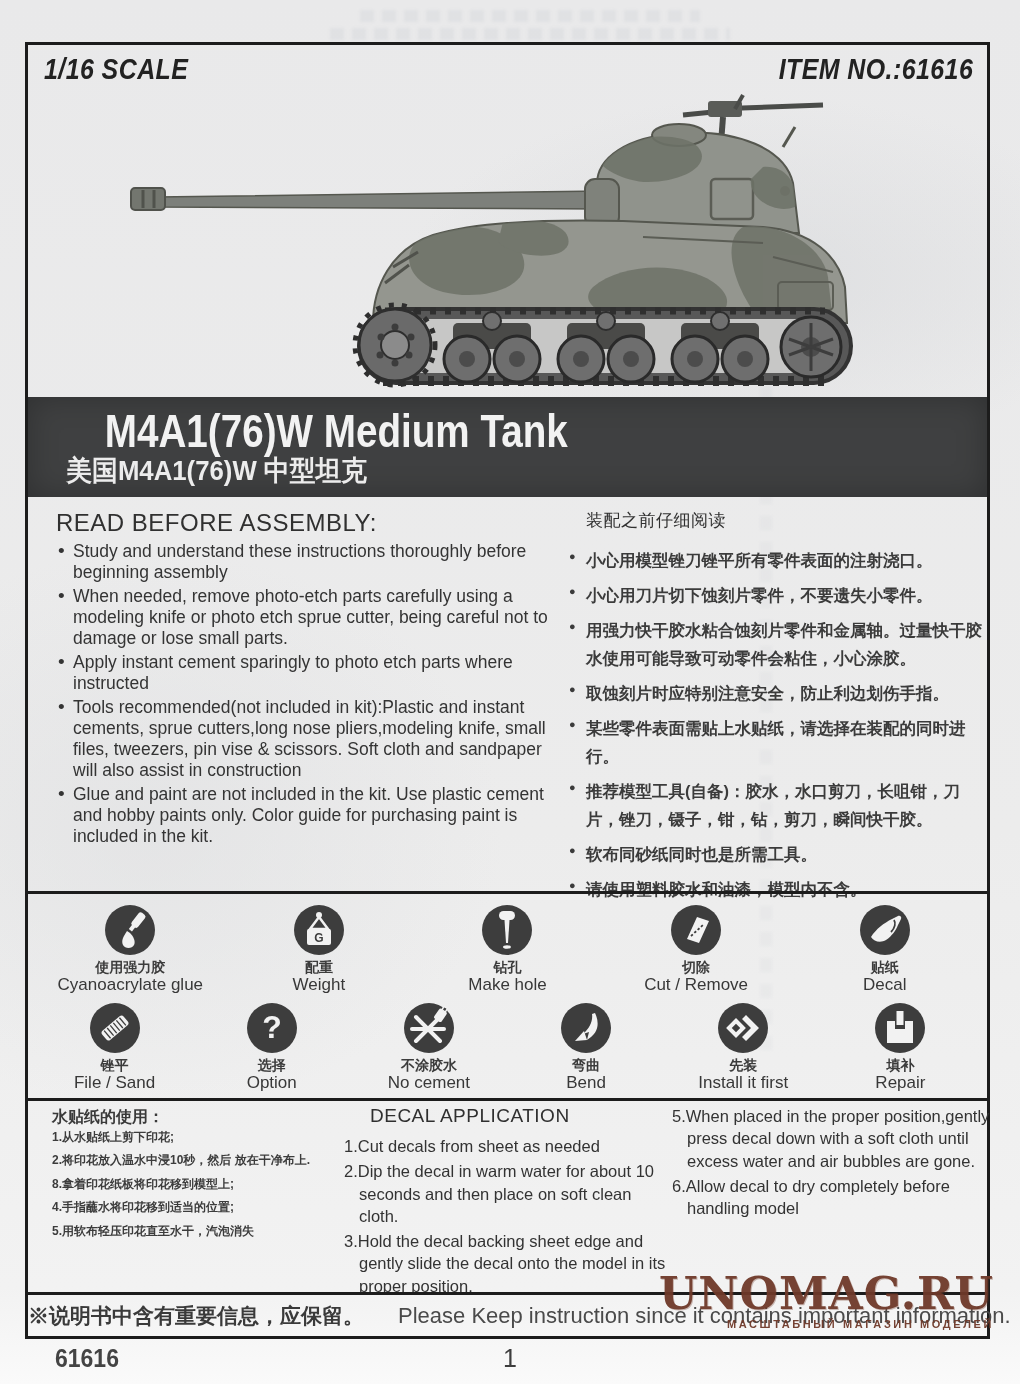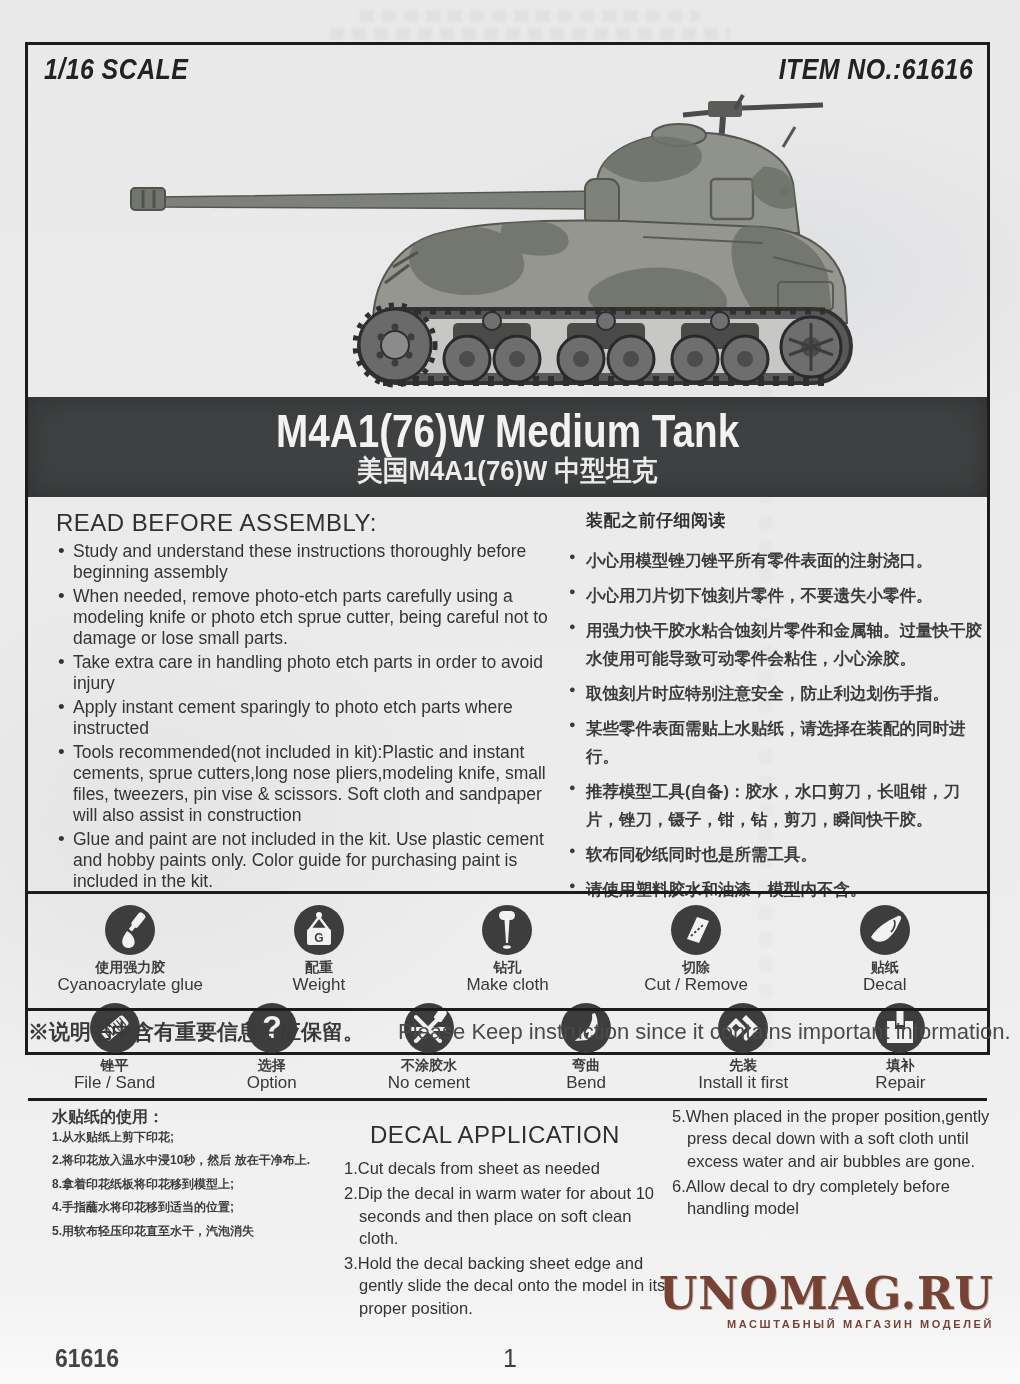--- a/index.html
+++ b/index.html
@@ -12,46 +12,46 @@
     font-family:"Liberation Sans", sans-serif;color:#3a3a3a;
   }
   
   .bleed{position:absolute;filter:blur(1.5px);opacity:.5;pointer-events:none;
     background:repeating-linear-gradient(90deg, rgba(130,142,158,.18) 0 14px, transparent 14px 22px);}
   .bleed.b1{left:360px;top:10px;width:340px;height:12px;}
   .bleed.b2{left:330px;top:28px;width:400px;height:12px;}
   .bleed.b3{left:760px;top:150px;width:12px;height:900px;
     background:repeating-linear-gradient(0deg, rgba(130,142,158,.10) 0 14px, transparent 14px 26px);}
 
-  .border-box{position:absolute;left:25px;top:42px;width:965px;height:1013px;
+  .border-box{position:absolute;left:25px;top:42px;width:965px;height:1297px;
     border:3px solid #1c1c1c;box-sizing:border-box;}
 
   .hdr-left{position:absolute;left:16px;top:8px;font-size:29px;font-weight:bold;font-style:italic;
     letter-spacing:.5px;color:#222;transform:scaleX(.86);transform-origin:left;}
   .hdr-right{position:absolute;right:14px;top:8px;font-size:29px;font-weight:bold;font-style:italic;
     letter-spacing:.5px;color:#222;transform:scaleX(.86);transform-origin:right;}
 
   .tank-wrap{position:absolute;left:50%;top:42px;transform:translateX(-50%);width:770px;height:305px;}
 
   .banner{position:absolute;left:0;right:0;top:352px;height:100px;background:#3f4041;
-    display:flex;flex-direction:column;align-items:center;justify-content:center;gap:2px;
+    display:flex;flex-direction:column;justify-content:center;gap:2px;
     box-shadow:inset 0 0 30px rgba(0,0,0,.25);}
   .banner-title{color:#f2f2f2;font-size:46px;font-weight:bold;letter-spacing:0px;
     transform:scaleX(.84);white-space:nowrap;line-height:1;}
   .banner-sub{color:#ececec;font-size:28px;font-weight:bold;transform:scaleX(.92);
     white-space:nowrap;line-height:1.1;}
 
   .asm-left{position:absolute;left:28px;top:464px;width:508px;}
   .asm-heading{font-size:24px;letter-spacing:.5px;color:#303030;margin-bottom:4px;}
   .asm-left ul{margin:0;padding-left:17px;list-style:none;}
   .asm-left li{position:relative;font-size:17.5px;line-height:1.2;margin-bottom:3px;color:#343434;}
   .asm-left li::before{content:"\2022";position:absolute;left:-15px;top:-1px;font-size:19px;}
 
   .asm-right{position:absolute;left:540px;top:464px;width:420px;}
-  .asm-right .asm-heading{font-weight:bold;font-size:17px;margin-bottom:14px;padding-left:18px;}
+  .asm-right .asm-heading{font-weight:normal;font-size:17px;margin-bottom:14px;padding-left:18px;}
   .asm-right ul{margin:0;padding-left:18px;list-style:none;}
   .asm-right li{position:relative;font-size:16.5px;line-height:1.7;margin-bottom:7px;
     font-weight:bold;color:#3b3b3b;}
   .asm-right li::before{content:"\25CF";position:absolute;left:-17px;top:1px;font-size:11px;}
 
   .hr{position:absolute;left:0;right:0;height:3px;background:#1c1c1c;}
   .hr.h1{top:846px;} .hr.h2{top:1053px;}
 
   .icons-row{position:absolute;left:8px;right:8px;display:grid;}
   .icons-row.r1{top:858px;grid-template-columns:repeat(5,1fr);}
@@ -59,21 +59,21 @@
   .icon-cell{display:flex;flex-direction:column;align-items:center;}
   .icon-circle{width:54px;height:54px;display:block;}
   .icon-cn{font-size:14px;font-weight:bold;color:#3c3c3c;margin-top:3px;line-height:1.1;}
   .icon-en{font-size:17px;color:#383838;line-height:1.15;}
 
   .decal-cn{position:absolute;left:24px;top:1062px;width:292px;}
   .decal-cn .d-head{font-size:16px;font-weight:bold;margin-bottom:0;}
   .decal-cn .step{font-size:12px;font-weight:bold;line-height:1.62;margin-bottom:4px;
     padding-left:14px;text-indent:-14px;color:#3c3c3c;}
   .decal-mid{position:absolute;left:316px;top:1060px;width:322px;}
-  .decal-mid .d-head{font-size:24px;letter-spacing:.5px;margin:16px 0 8px 26px;color:#2f2f2f;}
+  .decal-mid .d-head{font-size:19px;letter-spacing:.5px;margin:0 0 8px 26px;color:#2f2f2f;}
   .decal-mid .step,.decal-right .step{font-size:16.5px;line-height:1.35;margin-bottom:3px;
     padding-left:15px;text-indent:-15px;color:#333;}
   .decal-right{position:absolute;left:644px;top:1060px;width:332px;}
 
   .notice-strip{position:absolute;left:0;right:0;bottom:0;height:44px;border-top:3px solid #1c1c1c;
     display:flex;align-items:center;box-sizing:border-box;gap:34px;}
   .notice-cn{font-size:21px;font-weight:bold;color:#3a3a3a;white-space:nowrap;}
   .notice-en{font-size:22px;color:#4a4a4a;white-space:nowrap;}
 
   .watermark{position:absolute;right:26px;top:1272px;text-align:right;z-index:6;color:#6f3929;}
@@ -212,21 +212,20 @@
     <div class="banner">
       <div class="banner-title">M4A1(76)W Medium Tank</div>
       <div class="banner-sub">美国M4A1(76)W 中型坦克</div>
     </div>
 
     <div class="asm-left">
       <div class="asm-heading">READ BEFORE ASSEMBLY:</div>
       <ul>
         <li>Study and understand these instructions thoroughly before beginning assembly</li>
         <li>When needed, remove photo-etch parts carefully using a modeling knife or photo etch sprue cutter, being careful not to damage or lose small parts.</li>
-        <li>Take extra care in handling photo etch parts in order to avoid injury</li>
         <li>Apply instant cement sparingly to photo etch parts where instructed</li>
         <li>Tools recommended(not included in kit):Plastic and instant cements, sprue cutters,long nose pliers,modeling knife, small files, tweezers, pin vise &amp; scissors. Soft cloth and sandpaper will also assist in construction</li>
         <li>Glue and paint are not included in the kit. Use plastic cement and hobby paints only. Color guide for purchasing paint is included in the kit.</li>
       </ul>
     </div>
 
     <div class="asm-right">
       <div class="asm-heading">装配之前仔细阅读</div>
       <ul>
         <li>小心用模型锉刀锉平所有零件表面的注射浇口。</li>
@@ -267,21 +266,21 @@
         <div class="icon-en">Weight</div>
       </div>
       <div class="icon-cell">
         <svg class="icon-circle" viewBox="0 0 54 54">
           <circle cx="27" cy="27" r="25" fill="#3d3d3d"></circle>
           <rect x="19" y="8" width="16" height="9" rx="4.5" fill="#f2f2f2"></rect>
           <path d="M24.5 17 L29.5 17 L28 40 L26 40 Z" fill="#f2f2f2"></path>
           <ellipse cx="27" cy="44" rx="4" ry="1.8" fill="#f2f2f2"></ellipse>
         </svg>
         <div class="icon-cn">钻孔</div>
-        <div class="icon-en">Make cloth</div>
+        <div class="icon-en">Make hole</div>
       </div>
       <div class="icon-cell">
         <svg class="icon-circle" viewBox="0 0 54 54">
           <circle cx="27" cy="27" r="25" fill="#3d3d3d"></circle>
           <polygon points="18,36 28,14 40,18 30,40" fill="#f2f2f2"></polygon>
           <line x1="22" y1="33" x2="34" y2="22" stroke="#3d3d3d" stroke-width="1.8" stroke-dasharray="2.5 2"></line>
         </svg>
         <div class="icon-cn">切除</div>
         <div class="icon-en">Cut / Remove</div>
       </div>

